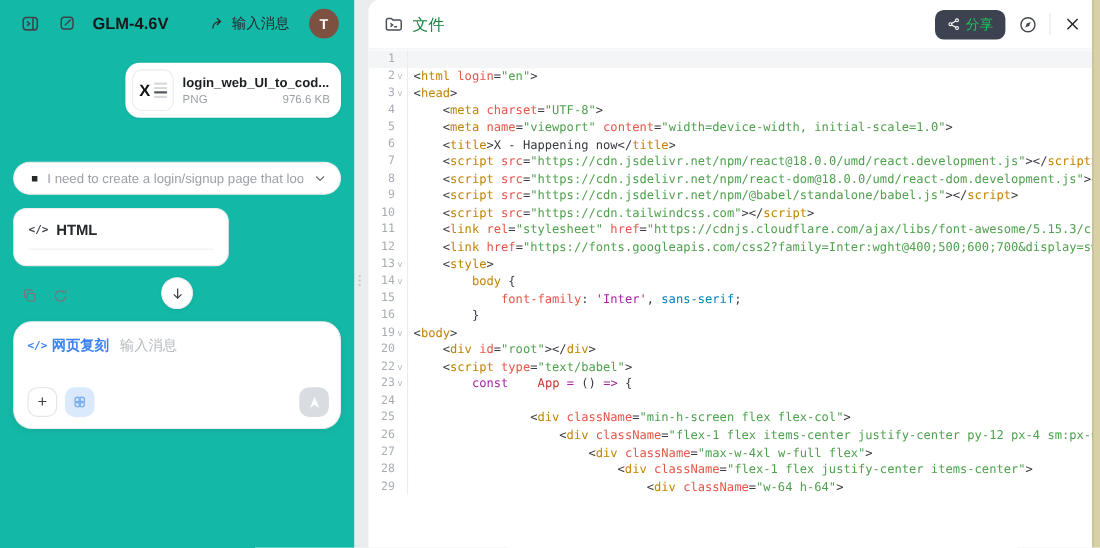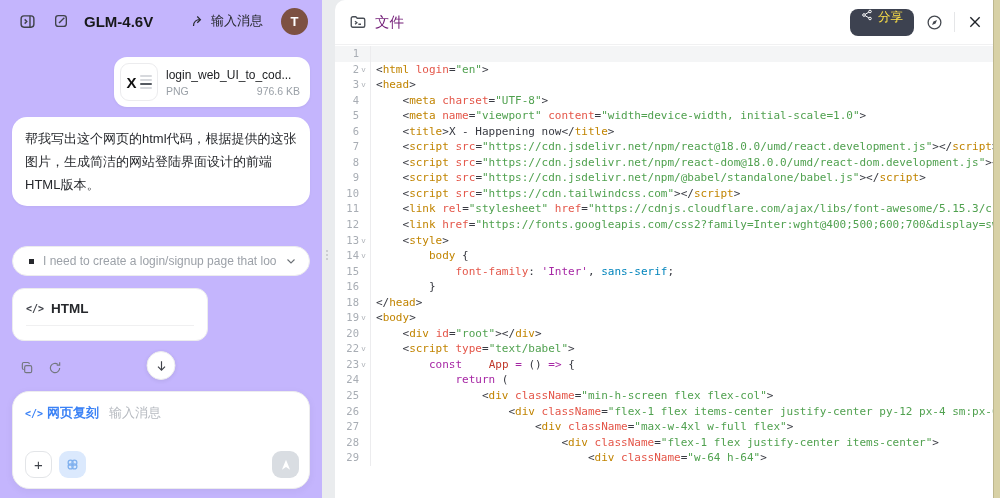--- a/index.html
+++ b/index.html
@@ -1,36 +1,36 @@
 <!DOCTYPE html>
 <html><head>
 <meta charset="utf-8">
 <style>
   * { margin:0; padding:0; box-sizing:border-box; }
   html,body { width:1000px; height:498px; overflow:hidden; }
   body { font-family:"Liberation Sans", sans-serif; background:#eaecee; }
   .app { display:flex; width:1000px; height:498px; position:relative; }
 
   
-  .left { width:322px; height:498px; background:#c4b5fd; display:flex; flex-direction:column; padding:0 10px; }
+  .left { width:322px; height:498px; background:#14b8a6; display:flex; flex-direction:column; padding:0 10px; }
   .l-head { height:42px; display:flex; align-items:center; gap:8px; padding:0 4px; flex:none; }
   .icon-btn { width:26px; height:26px; border:none; background:transparent; display:flex; align-items:center; justify-content:center; cursor:pointer; border-radius:6px; color:#3f4249; }
   .model-title { font-size:15px; font-weight:700; color:#17181a; margin-left:2px; flex:none; }
   .share-session { margin-left:auto; display:flex; align-items:center; gap:5px; border:none; background:transparent; font-size:13px; color:#26282c; cursor:pointer; }
   .avatar { width:27px; height:27px; border-radius:50%; background:#7d5142; color:#fff; font-size:13px; font-weight:600; display:flex; align-items:center; justify-content:center; margin-left:10px; cursor:pointer; }
 
   .chat { flex:1; display:flex; flex-direction:column; padding:0 2px; }
   .file-card { margin-top:15px; align-self:flex-end; width:196px; background:#fff; border-radius:13px; box-shadow:0 1px 3px rgba(0,0,0,.05); padding:6px 10px 6px 6px; display:flex; align-items:center; gap:8px; cursor:pointer; }
   .thumb { width:38px; height:38px; border:1px solid #ececee; border-radius:9px; background:#fff; display:flex; align-items:center; justify-content:center; gap:3px; flex:none; }
   .thumb .xlogo { font-weight:800; font-size:15px; color:#111; }
   .thumb .mini { display:flex; flex-direction:column; gap:2px; }
   .thumb .mini i { display:block; width:12px; height:2px; background:#d7d9dd; border-radius:1px; }
   .thumb .mini i.dark { background:#555a61; }
   .file-info { flex:1; min-width:0; }
-  .file-name { font-size:12px; font-weight:400; color:#1c1e21; white-space:nowrap; overflow:hidden; }
+  .file-name { font-size:12px; font-weight:700; color:#1c1e21; white-space:nowrap; overflow:hidden; }
   .file-meta { display:flex; justify-content:space-between; font-size:10.5px; color:#9aa0a7; margin-top:3px; }
 
   .bubble { margin-top:10px; background:#fff; border-radius:15px; box-shadow:0 1px 3px rgba(0,0,0,.04); padding:10px 13px; font-size:13px; line-height:23px; color:#26282c; }
 
   .pill { margin-top:40px; height:30px; background:#fff; border:1px solid #ececee; border-radius:16px; display:flex; align-items:center; gap:9px; padding:0 12px 0 16px; cursor:pointer; }
   .pill .sq { width:5px; height:5px; background:#26282c; flex:none; }
   .pill .txt { flex:1; font-size:12px; color:#9ca1a8; white-space:nowrap; overflow:hidden; }
 
   .artifact { margin-top:12px; width:196px; background:#fff; border:1px solid #ececee; border-radius:12px; padding:8px 13px 7px; cursor:pointer; }
   .artifact .row1 { display:flex; align-items:center; gap:7px; height:22px; }
@@ -55,23 +55,23 @@
   .send-btn { margin-left:auto; background:#d9dde2; }
 
   
   .gap { width:13px; position:relative; }
   .handle { position:absolute; top:248px; left:4px; color:#c2c5c9; font-size:9px; line-height:4px; letter-spacing:0; cursor:col-resize; }
   .handle i { display:block; width:2px; height:2px; background:#c2c5c9; border-radius:50%; margin:2px 0; }
 
   
   .right { flex:1; background:#fff; border-radius:10px 0 0 0; display:flex; flex-direction:column; position:relative; overflow:hidden; }
   .r-head { height:45px; flex:none; display:flex; align-items:center; padding:0 14px 0 14px; border-bottom:1px solid #f1f1f2; }
-  .r-title { font-size:14.5px; font-weight:500; color:#701a75; margin-left:8px; }
+  .r-title { font-size:14.5px; font-weight:500; color:#15803d; margin-left:8px; }
   .r-right { margin-left:auto; display:flex; align-items:center; gap:9px; }
-  .share-dark { height:27px; border:none; border-radius:8px; background:#3d4250; color:#fde047; font-size:12.5px; display:flex; align-items:flex-start; gap:5px; padding:0 11px; cursor:pointer; }
+  .share-dark { height:27px; border:none; border-radius:8px; background:#3d4250; color:#22c55e; font-size:12.5px; display:flex; align-items:center; gap:5px; padding:0 11px; cursor:pointer; }
   .vdiv { width:1px; height:20px; background:#e5e6e8; }
   .ghost { border:none; background:transparent; cursor:pointer; color:#44484f; display:flex; align-items:center; justify-content:center; width:22px; height:22px; }
 
   .editor { flex:1; overflow:hidden; font-family:"DejaVu Sans Mono", monospace; font-size:11px; position:relative; padding-top:1px; }
   .code-row { display:flex; height:15.55px; line-height:15.55px; white-space:pre; }
   .code-row.active { background:#f4f5f6; }
   .gutter { flex:none; width:36px; display:flex; align-items:center; justify-content:flex-end; border-right:1px solid #ececee; padding-right:2px; }
   .ln { color:#a8adb4; font-size:10.5px; text-align:right; }
   .fold { width:9px; font-size:8px; color:#b0b4ba; text-align:center; cursor:pointer; font-family:"Liberation Sans", sans-serif; }
   .codetxt { padding-left:5px; overflow:hidden; }
@@ -129,21 +129,20 @@
         </div>
         <div class="file-info">
           <div class="file-name">login_web_UI_to_cod...</div>
           <div class="file-meta">
             <span>PNG</span>
             <span>976.6 KB</span>
           </div>
         </div>
       </div>
 
-      <div class="bubble">帮我写出这个网页的html代码，根据提供的这张图片，生成简洁的网站登陆界面设计的前端HTML版本。</div>
 
       <div class="pill">
         <span class="sq"></span>
         <span class="txt">I need to create a login/signup page that loo...</span>
         <svg width="12" height="12" viewBox="0 0 24 24" fill="none" stroke="#6b7075" stroke-width="2.2">
             <polyline points="5 9 12 16 19 9"></polyline>
           </svg>
       </div>
 
       <div class="artifact">
@@ -257,26 +256,25 @@
           <div class="code-row"><span class="gutter"><span class="ln">7</span><span class="fold"></span></span><span class="codetxt"><span class="tk-x">    </span><span class="tk-p">&lt;</span><span class="tk-t">script</span><span class="tk-x"> </span><span class="tk-a">src</span><span class="tk-p">=</span><span class="tk-s">"https://cdn.jsdelivr.net/npm/react@18.0.0/umd/react.development.js"</span><span class="tk-p">&gt;&lt;/</span><span class="tk-t">script</span><span class="tk-p">&gt;</span></span></div>
           <div class="code-row"><span class="gutter"><span class="ln">8</span><span class="fold"></span></span><span class="codetxt"><span class="tk-x">    </span><span class="tk-p">&lt;</span><span class="tk-t">script</span><span class="tk-x"> </span><span class="tk-a">src</span><span class="tk-p">=</span><span class="tk-s">"https://cdn.jsdelivr.net/npm/react-dom@18.0.0/umd/react-dom.development.js"</span><span class="tk-p">&gt;&lt;/</span></span></div>
           <div class="code-row"><span class="gutter"><span class="ln">9</span><span class="fold"></span></span><span class="codetxt"><span class="tk-x">    </span><span class="tk-p">&lt;</span><span class="tk-t">script</span><span class="tk-x"> </span><span class="tk-a">src</span><span class="tk-p">=</span><span class="tk-s">"https://cdn.jsdelivr.net/npm/@babel/standalone/babel.js"</span><span class="tk-p">&gt;&lt;/</span><span class="tk-t">script</span><span class="tk-p">&gt;</span></span></div>
           <div class="code-row"><span class="gutter"><span class="ln">10</span><span class="fold"></span></span><span class="codetxt"><span class="tk-x">    </span><span class="tk-p">&lt;</span><span class="tk-t">script</span><span class="tk-x"> </span><span class="tk-a">src</span><span class="tk-p">=</span><span class="tk-s">"https://cdn.tailwindcss.com"</span><span class="tk-p">&gt;&lt;/</span><span class="tk-t">script</span><span class="tk-p">&gt;</span></span></div>
           <div class="code-row"><span class="gutter"><span class="ln">11</span><span class="fold"></span></span><span class="codetxt"><span class="tk-x">    </span><span class="tk-p">&lt;</span><span class="tk-t">link</span><span class="tk-x"> </span><span class="tk-a">rel</span><span class="tk-p">=</span><span class="tk-s">"stylesheet"</span><span class="tk-x"> </span><span class="tk-a">href</span><span class="tk-p">=</span><span class="tk-s">"https://cdnjs.cloudflare.com/ajax/libs/font-awesome/5.15.3/css/all.min.css"</span></span></div>
           <div class="code-row"><span class="gutter"><span class="ln">12</span><span class="fold"></span></span><span class="codetxt"><span class="tk-x">    </span><span class="tk-p">&lt;</span><span class="tk-t">link</span><span class="tk-x"> </span><span class="tk-a">href</span><span class="tk-p">=</span><span class="tk-s">"https://fonts.googleapis.com/css2?family=Inter:wght@400;500;600;700&amp;display=swap"</span></span></div>
           <div class="code-row"><span class="gutter"><span class="ln">13</span><span class="fold">v</span></span><span class="codetxt"><span class="tk-x">    </span><span class="tk-p">&lt;</span><span class="tk-t">style</span><span class="tk-p">&gt;</span></span></div>
           <div class="code-row"><span class="gutter"><span class="ln">14</span><span class="fold">v</span></span><span class="codetxt"><span class="tk-x">        </span><span class="tk-t">body</span><span class="tk-x"> {</span></span></div>
           <div class="code-row"><span class="gutter"><span class="ln">15</span><span class="fold"></span></span><span class="codetxt"><span class="tk-x">            </span><span class="tk-a">font-family</span><span class="tk-p">:</span><span class="tk-x"> </span><span class="tk-q">'Inter'</span><span class="tk-p">,</span><span class="tk-x"> </span><span class="tk-v">sans-serif</span><span class="tk-p">;</span></span></div>
           <div class="code-row"><span class="gutter"><span class="ln">16</span><span class="fold"></span></span><span class="codetxt"><span class="tk-x">        }</span></span></div>
-          <div class="code-row"><span class="gutter"><span class="ln">18</span><span class="fold"></span></span><span class="codetxt"><span class="tk-p">&lt;/</span><span class="tk-t">head</span><span class="tk-p">&gt;</span></span></div>
           <div class="code-row"><span class="gutter"><span class="ln">19</span><span class="fold">v</span></span><span class="codetxt"><span class="tk-p">&lt;</span><span class="tk-t">body</span><span class="tk-p">&gt;</span></span></div>
           <div class="code-row"><span class="gutter"><span class="ln">20</span><span class="fold"></span></span><span class="codetxt"><span class="tk-x">    </span><span class="tk-p">&lt;</span><span class="tk-t">div</span><span class="tk-x"> </span><span class="tk-a">id</span><span class="tk-p">=</span><span class="tk-s">"root"</span><span class="tk-p">&gt;&lt;/</span><span class="tk-t">div</span><span class="tk-p">&gt;</span></span></div>
           <div class="code-row"><span class="gutter"><span class="ln">22</span><span class="fold">v</span></span><span class="codetxt"><span class="tk-x">    </span><span class="tk-p">&lt;</span><span class="tk-t">script</span><span class="tk-x"> </span><span class="tk-a">type</span><span class="tk-p">=</span><span class="tk-s">"text/babel"</span><span class="tk-p">&gt;</span></span></div>
           <div class="code-row"><span class="gutter"><span class="ln">23</span><span class="fold">v</span></span><span class="codetxt"><span class="tk-x">        </span><span class="tk-k">const</span><span class="tk-x"> </span><span class="tk-fn">App</span><span class="tk-x"> </span><span class="tk-k">=</span><span class="tk-x"> () </span><span class="tk-k">=&gt;</span><span class="tk-x"> {</span></span></div>
-          <div class="code-row"><span class="gutter"><span class="ln">24</span><span class="fold"></span></span><span class="codetxt"><span class="tk-x">            </span><span class="tk-k">return</span><span class="tk-x"> (</span></span></div>
+          <div class="code-row"><span class="gutter"><span class="ln">24</span><span class="fold"></span></span></div>
           <div class="code-row"><span class="gutter"><span class="ln">25</span><span class="fold"></span></span><span class="codetxt"><span class="tk-x">                </span><span class="tk-p">&lt;</span><span class="tk-t">div</span><span class="tk-x"> </span><span class="tk-a">className</span><span class="tk-p">=</span><span class="tk-s">"min-h-screen flex flex-col"</span><span class="tk-p">&gt;</span></span></div>
           <div class="code-row"><span class="gutter"><span class="ln">26</span><span class="fold"></span></span><span class="codetxt"><span class="tk-x">                    </span><span class="tk-p">&lt;</span><span class="tk-t">div</span><span class="tk-x"> </span><span class="tk-a">className</span><span class="tk-p">=</span><span class="tk-s">"flex-1 flex items-center justify-center py-12 px-4 sm:px-6 lg:px-8"</span></span></div>
           <div class="code-row"><span class="gutter"><span class="ln">27</span><span class="fold"></span></span><span class="codetxt"><span class="tk-x">                        </span><span class="tk-p">&lt;</span><span class="tk-t">div</span><span class="tk-x"> </span><span class="tk-a">className</span><span class="tk-p">=</span><span class="tk-s">"max-w-4xl w-full flex"</span><span class="tk-p">&gt;</span></span></div>
           <div class="code-row"><span class="gutter"><span class="ln">28</span><span class="fold"></span></span><span class="codetxt"><span class="tk-x">                            </span><span class="tk-p">&lt;</span><span class="tk-t">div</span><span class="tk-x"> </span><span class="tk-a">className</span><span class="tk-p">=</span><span class="tk-s">"flex-1 flex justify-center items-center"</span><span class="tk-p">&gt;</span></span></div>
           <div class="code-row"><span class="gutter"><span class="ln">29</span><span class="fold"></span></span><span class="codetxt"><span class="tk-x">                                </span><span class="tk-p">&lt;</span><span class="tk-t">div</span><span class="tk-x"> </span><span class="tk-a">className</span><span class="tk-p">=</span><span class="tk-s">"w-64 h-64"</span><span class="tk-p">&gt;</span></span></div>
         </div>
     </div>
     <div class="tanbar"></div>
   </main>
 </div>

